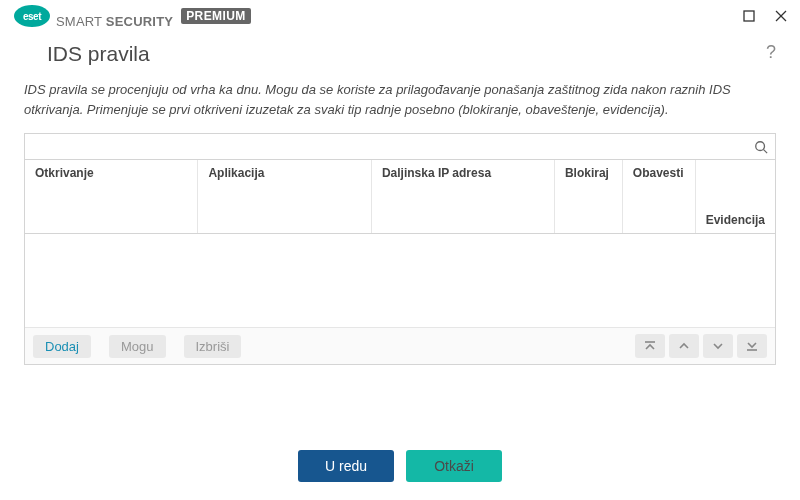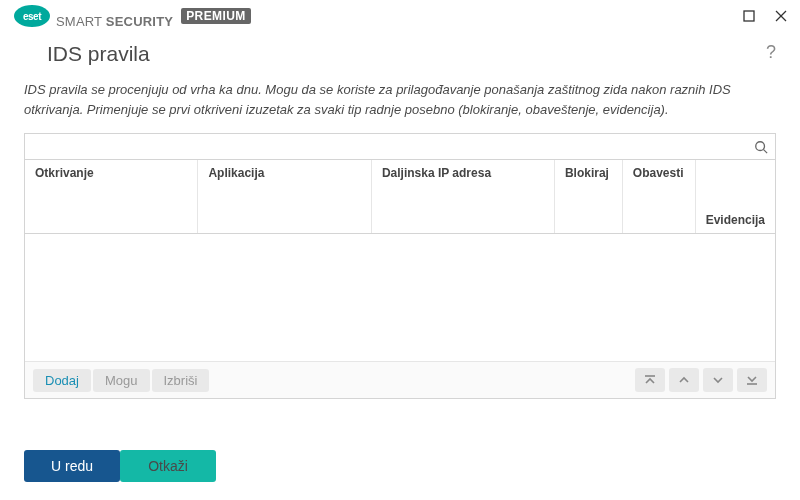--- a/index.html
+++ b/index.html
@@ -51,21 +51,21 @@
       font-size: 13px;
       color: #4a4a4a;
       line-height: 1.5;
       font-style: italic;
     }
 
     .panel {
       margin: 0 24px;
       border: 1px solid #d4d4d4;
       display: flex; flex-direction: column;
-      height: 266px;
+      height: 232px;
     }
     .search-row {
       display: flex; align-items: center;
       border-bottom: 1px solid #d4d4d4;
       height: 26px;
     }
     .search-input {
       flex: 1; border: none; outline: none; padding: 4px 8px;
       font-size: 13px; color: #333;
     }
@@ -94,38 +94,38 @@
     .th-log { flex: 1; }
 
     .table-body { flex: 1; background: #fff; }
 
     .panel-footer {
       display: flex; justify-content: space-between; align-items: center;
       padding: 6px 8px;
       border-top: 1px solid #e6e6e6;
       background: #fafafa;
     }
-    .left-actions { display: flex; gap: 2px; }
+    .left-actions { display: flex; gap: 18px; }
     .right-actions { display: flex; gap: 4px; }
     .link-btn {
       background: #e9e9e9; border: none; border-radius: 3px;
       padding: 4px 12px; font-size: 13px; cursor: pointer;
       color: #999;
     }
     .link-btn.primary { color: #1a8fb4; font-weight: 500; }
     .icon-btn {
       background: #e9e9e9; border: none; border-radius: 3px;
       width: 30px; height: 24px; display: flex; align-items: center; justify-content: center;
       cursor: pointer;
     }
     .icon-btn svg { width: 14px; height: 14px; stroke: #888; stroke-width: 1.6; fill: none; }
 
     .dialog-footer {
       margin-top: auto;
-      display: flex; justify-content: flex-start; 
+      display: flex; justify-content: center; gap: 12px;
       padding: 18px 24px;
     }
     .btn {
       min-width: 96px; padding: 8px 20px; font-size: 14px;
       border-radius: 3px; border: none; cursor: pointer; text-align: center;
     }
     .btn-primary { background: #17568f; color: #fff; }
     .btn-secondary { background: #14b8a6; color: #4a4a4a; }
   </style>
 </head>

